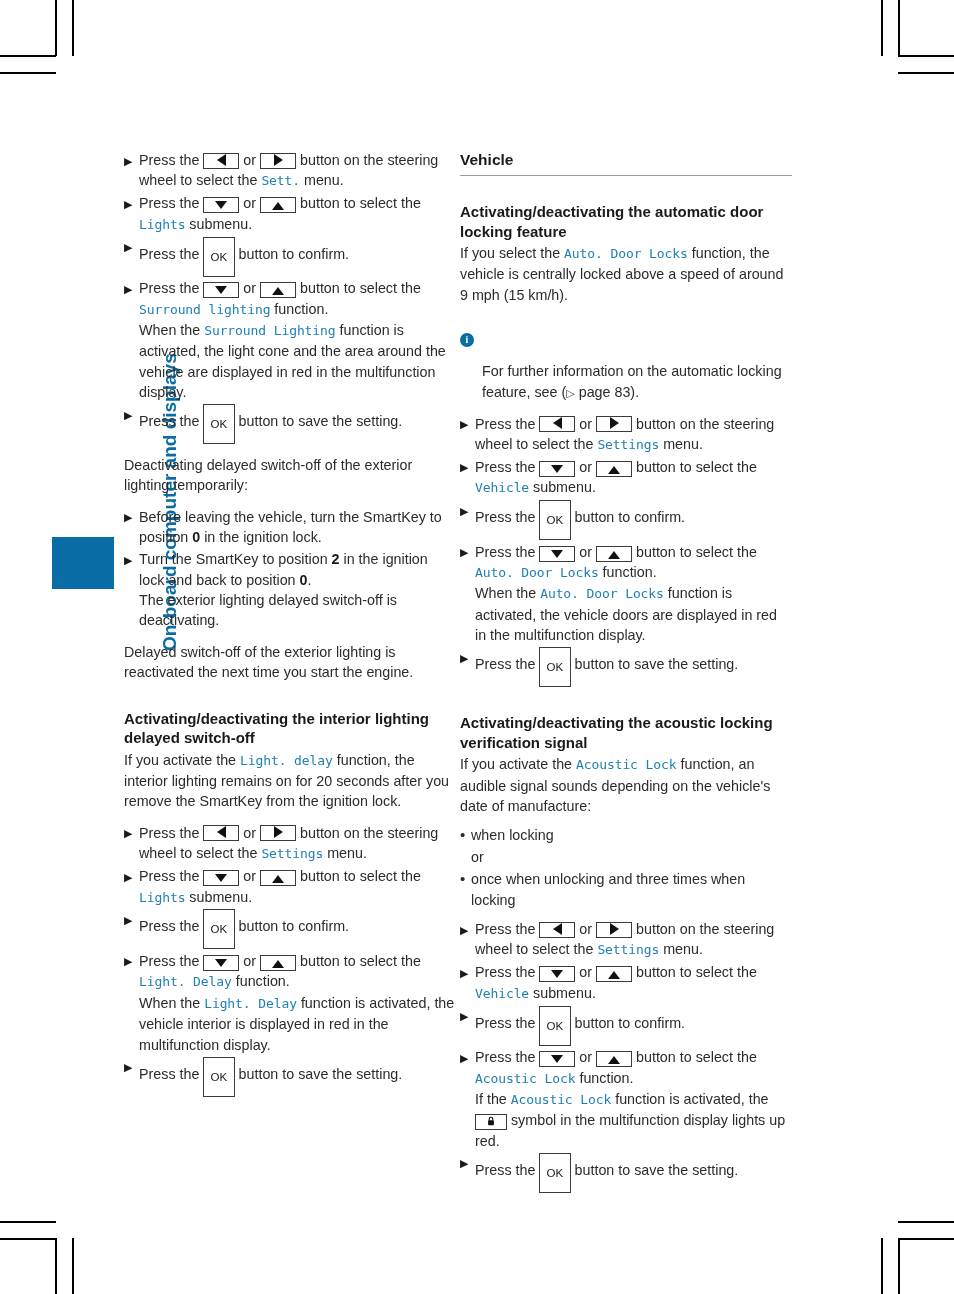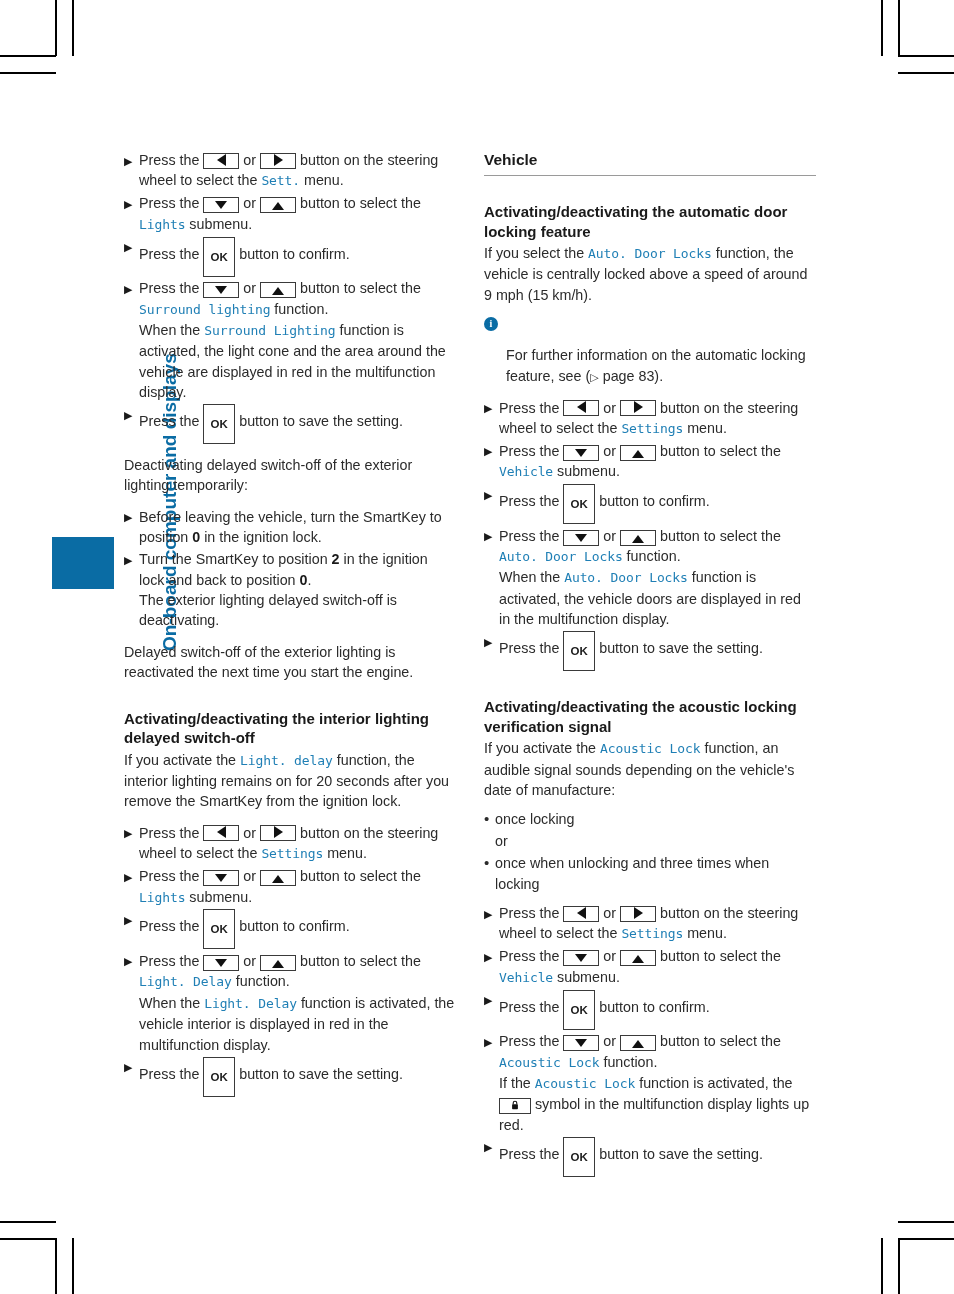--- a/index.html
+++ b/index.html
@@ -48,21 +48,21 @@
   .sidelabel-wrap{
     position:absolute;left:80px;top:140px;width:34px;height:420px;
   }
 
   
   .col{
     position:absolute;top:150px;width:332px;
     font-size:14.3px;line-height:20.4px;color:#2b2b2b;
   }
   .col.left{left:124px;}
-  .col.right{left:484px;}
+  .col.right{left:460px;}
 
   
   p{margin:0 0 0 0;}
   .para{margin-bottom:11px;}
   .para:last-child{margin-bottom:0;}
 
   .h2{
     font-size:15px;font-weight:bold;color:#1a1a1a;
     line-height:19.5px;margin-bottom:2px;margin-top:26px;
   }
@@ -107,21 +107,21 @@
   b.pos{font-weight:bold;color:#1a1a1a;}
 
   
   .key{
     display:inline-block;border:1.3px solid #3a3a3a;background:#fff;
     height:14px;line-height:14px;vertical-align:-2px;
     box-sizing:content-box;text-align:center;
   }
   .key.arrow{width:30px;padding:0 2px;}
   .key.ok{
-    width:auto;padding:12px 6px;font-size:11.5px;font-weight:bold;
+    width:auto;padding:12px 6px;font-size:11.5px;font-weight:normal;
     color:#1a1a1a;letter-spacing:.3px;
   }
   .key.lock{width:26px;padding:0 2px;}
   .tri{display:inline-block;width:0;height:0;vertical-align:1.5px;}
   .tri.left{border-top:6px solid transparent;border-bottom:6px solid transparent;border-right:9px solid #111;}
   .tri.right{border-top:6px solid transparent;border-bottom:6px solid transparent;border-left:9px solid #111;}
   .tri.up{border-left:6px solid transparent;border-right:6px solid transparent;border-bottom:8px solid #111;vertical-align:0px;}
   .tri.down{border-left:6px solid transparent;border-right:6px solid transparent;border-top:8px solid #111;vertical-align:1px;}
   .padlock{display:inline-block;vertical-align:-2px;}
 
@@ -229,21 +229,21 @@
     </div>
 
   </div>
 
   <div class="col right">
 
     <div class="h1">Vehicle</div>
 
     <div class="h2">Activating/deactivating the automatic door locking feature</div>
 
-    <p class="para" style="margin-bottom:4px;"><span>If you select the </span><span class="mono">Auto. Door Locks</span><span> function, the vehicle is centrally locked above a speed of around 9 mph (15 km/h).</span></p>
+    <p class="para" style="margin-bottom:20px;"><span>If you select the </span><span class="mono">Auto. Door Locks</span><span> function, the vehicle is centrally locked above a speed of around 9 mph (15 km/h).</span></p>
 
     <div class="note">
       <span class="mark"><span class="infoicon">i</span></span>
       <span class="body"><span>For further information on the automatic locking feature, see (</span><span class="pgarrow">▷</span><span> page 83).</span></span>
     </div>
 
     <div class="step">
       <span class="mark">▶</span>
       <span class="body"><span>Press the </span><span class="key arrow"><i class="tri left"></i></span><span> or </span><span class="key arrow"><i class="tri right"></i></span><span> button on the steering wheel to select the </span><span class="mono">Settings</span><span> menu.</span></span>
     </div>
@@ -267,21 +267,21 @@
       <span class="mark">▶</span>
       <span class="body"><span>Press the </span><span class="key ok">OK</span><span> button to save the setting.</span></span>
     </div>
 
     <div class="h2">Activating/deactivating the acoustic locking verification signal</div>
 
     <p class="para" style="margin-bottom:9px;"><span>If you activate the </span><span class="mono">Acoustic Lock</span><span> function, an audible signal sounds depending on the vehicle's date of manufacture:</span></p>
 
     <div class="dot">
       <span class="mark">•</span>
-      <span class="body">once locking</span>
+      <span class="body">when locking</span>
     </div>
     <div class="dot">
       <span class="mark"></span>
       <span class="body dotsub" style="margin-left:0;">or</span>
     </div>
     <div class="dot" style="margin-bottom:9px;">
       <span class="mark">•</span>
       <span class="body">once when unlocking and three times when locking</span>
     </div>
 

